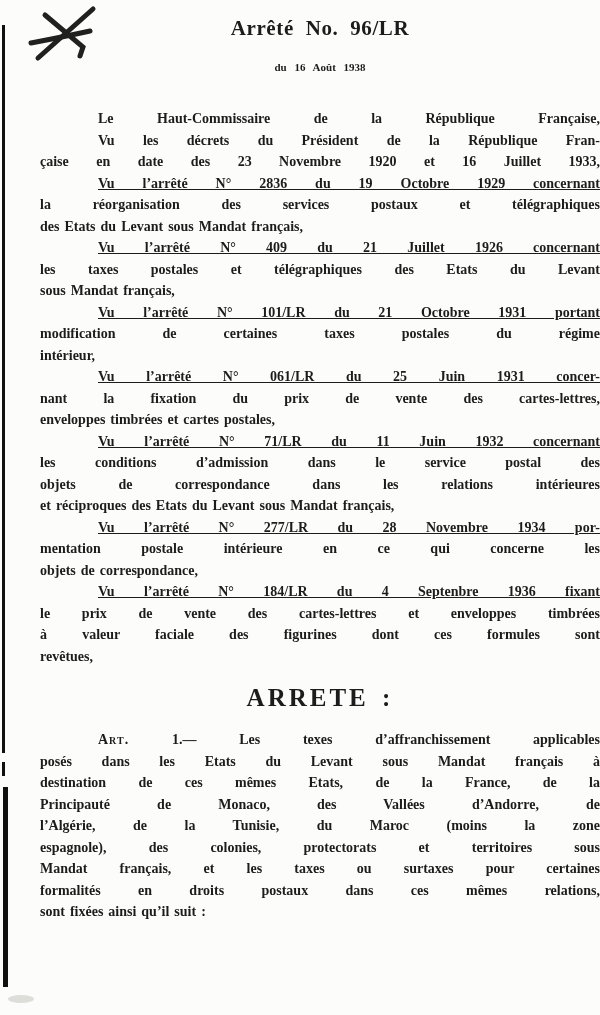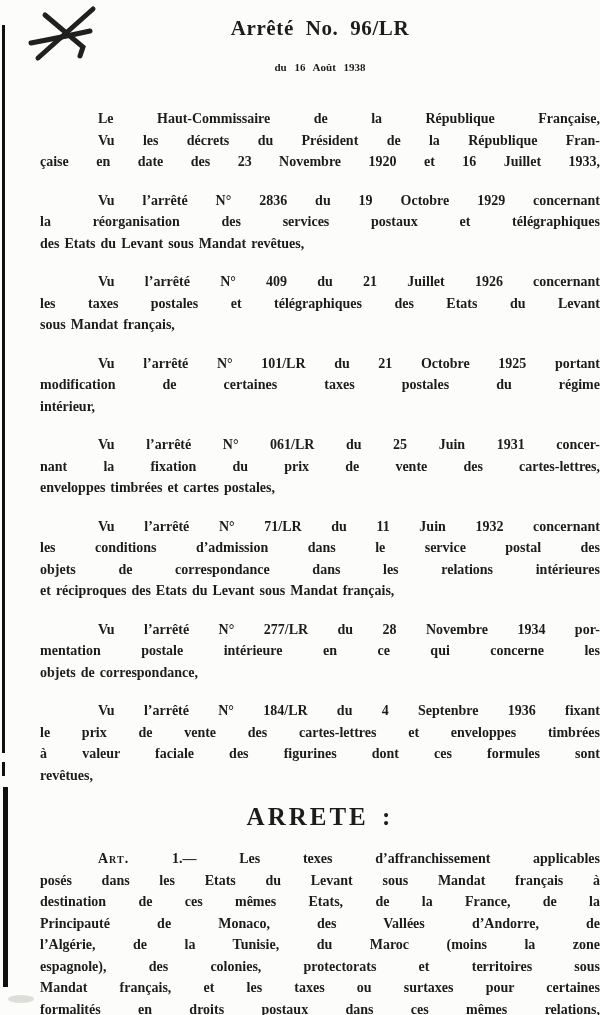--- a/index.html
+++ b/index.html
@@ -65,21 +65,21 @@
     line-height:21.5px;
     word-spacing:1.5px;
   }
   .line{
     text-align:justify;
     text-align-last:justify;
     white-space:normal;
   }
   .line.nojust{text-align-last:left;}
   .line.indent{text-indent:58px;}
-  .line.gap{margin-top:17px;}
+  .line.gap{margin-top:0;text-decoration:underline;}
   .prefix{
     font-variant:small-caps;
     letter-spacing:1px;
   }
   .section-heading{
     margin:17px 0 17px 0;
     text-align:center;
     font-size:25px;
     font-weight:bold;
     letter-spacing:3px;
@@ -112,25 +112,25 @@
     <div class="title">Arrêté No. 96/LR</div>
     <div class="subtitle">du 16 Août 1938</div>
 
     <div class="textblock">
 
     <div class="line indent"><span class="prefix"></span><span class="t">Le Haut-Commissaire de la République Française,</span></div>
         <div class="line indent"><span class="prefix"></span><span class="t">Vu les décrets du Président de la République Fran-</span></div>
         <div class="line"><span class="prefix"></span><span class="t">çaise en date des 23 Novembre 1920 et 16 Juillet 1933,</span></div>
         <div class="line indent gap"><span class="prefix"></span><span class="t">Vu l’arrêté N° 2836 du 19 Octobre 1929 concernant</span></div>
         <div class="line"><span class="prefix"></span><span class="t">la réorganisation des services postaux et télégraphiques</span></div>
-        <div class="line nojust"><span class="prefix"></span><span class="t">des Etats du Levant sous Mandat revêtues,</span></div>
+        <div class="line nojust"><span class="prefix"></span><span class="t">des Etats du Levant sous Mandat français,</span></div>
         <div class="line indent gap"><span class="prefix"></span><span class="t">Vu l’arrêté N° 409 du 21 Juillet 1926 concernant</span></div>
         <div class="line"><span class="prefix"></span><span class="t">les taxes postales et télégraphiques des Etats du Levant</span></div>
         <div class="line nojust"><span class="prefix"></span><span class="t">sous Mandat français,</span></div>
-        <div class="line indent gap"><span class="prefix"></span><span class="t">Vu l’arrêté N° 101/LR du 21 Octobre 1925 portant</span></div>
+        <div class="line indent gap"><span class="prefix"></span><span class="t">Vu l’arrêté N° 101/LR du 21 Octobre 1931 portant</span></div>
         <div class="line"><span class="prefix"></span><span class="t">modification de certaines taxes postales du régime</span></div>
         <div class="line nojust"><span class="prefix"></span><span class="t">intérieur,</span></div>
         <div class="line indent gap"><span class="prefix"></span><span class="t">Vu l’arrêté N° 061/LR du 25 Juin 1931 concer-</span></div>
         <div class="line"><span class="prefix"></span><span class="t">nant la fixation du prix de vente des cartes-lettres,</span></div>
         <div class="line nojust"><span class="prefix"></span><span class="t">enveloppes timbrées et cartes postales,</span></div>
         <div class="line indent gap"><span class="prefix"></span><span class="t">Vu l’arrêté N° 71/LR du 11 Juin 1932 concernant</span></div>
         <div class="line"><span class="prefix"></span><span class="t">les conditions d’admission dans le service postal des</span></div>
         <div class="line"><span class="prefix"></span><span class="t">objets de correspondance dans les relations intérieures</span></div>
         <div class="line nojust"><span class="prefix"></span><span class="t">et réciproques des Etats du Levant sous Mandat français,</span></div>
         <div class="line indent gap"><span class="prefix"></span><span class="t">Vu l’arrêté N° 277/LR du 28 Novembre 1934 por-</span></div>

